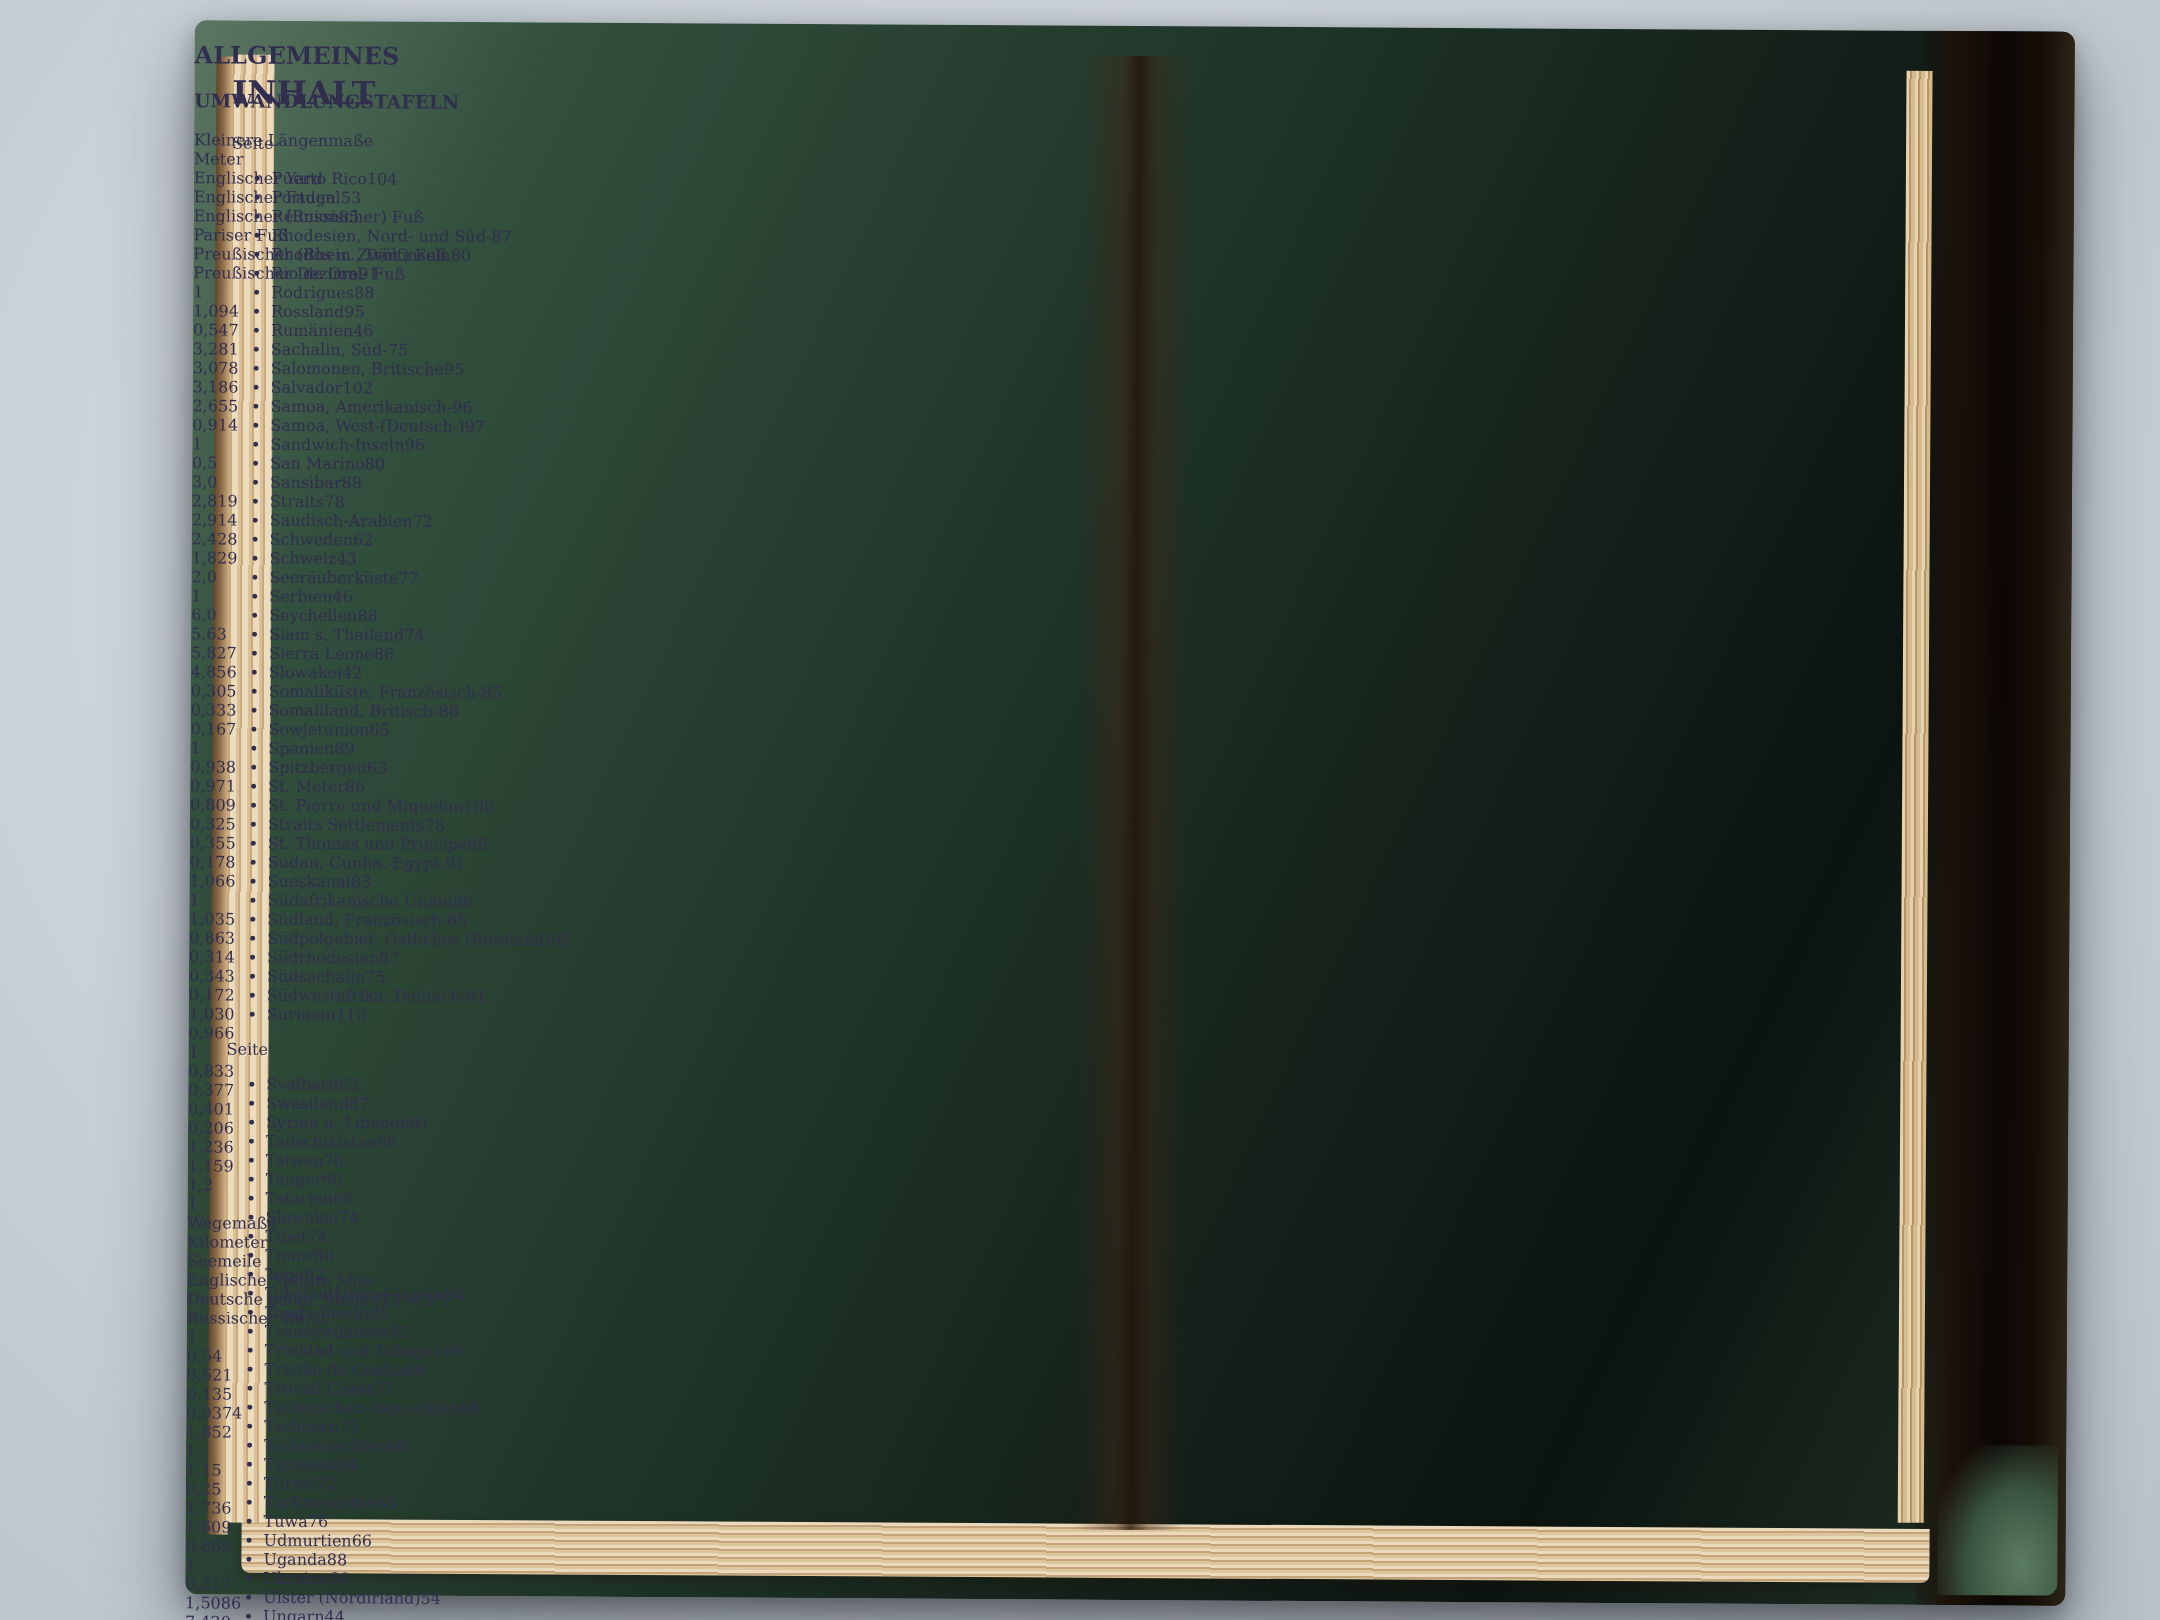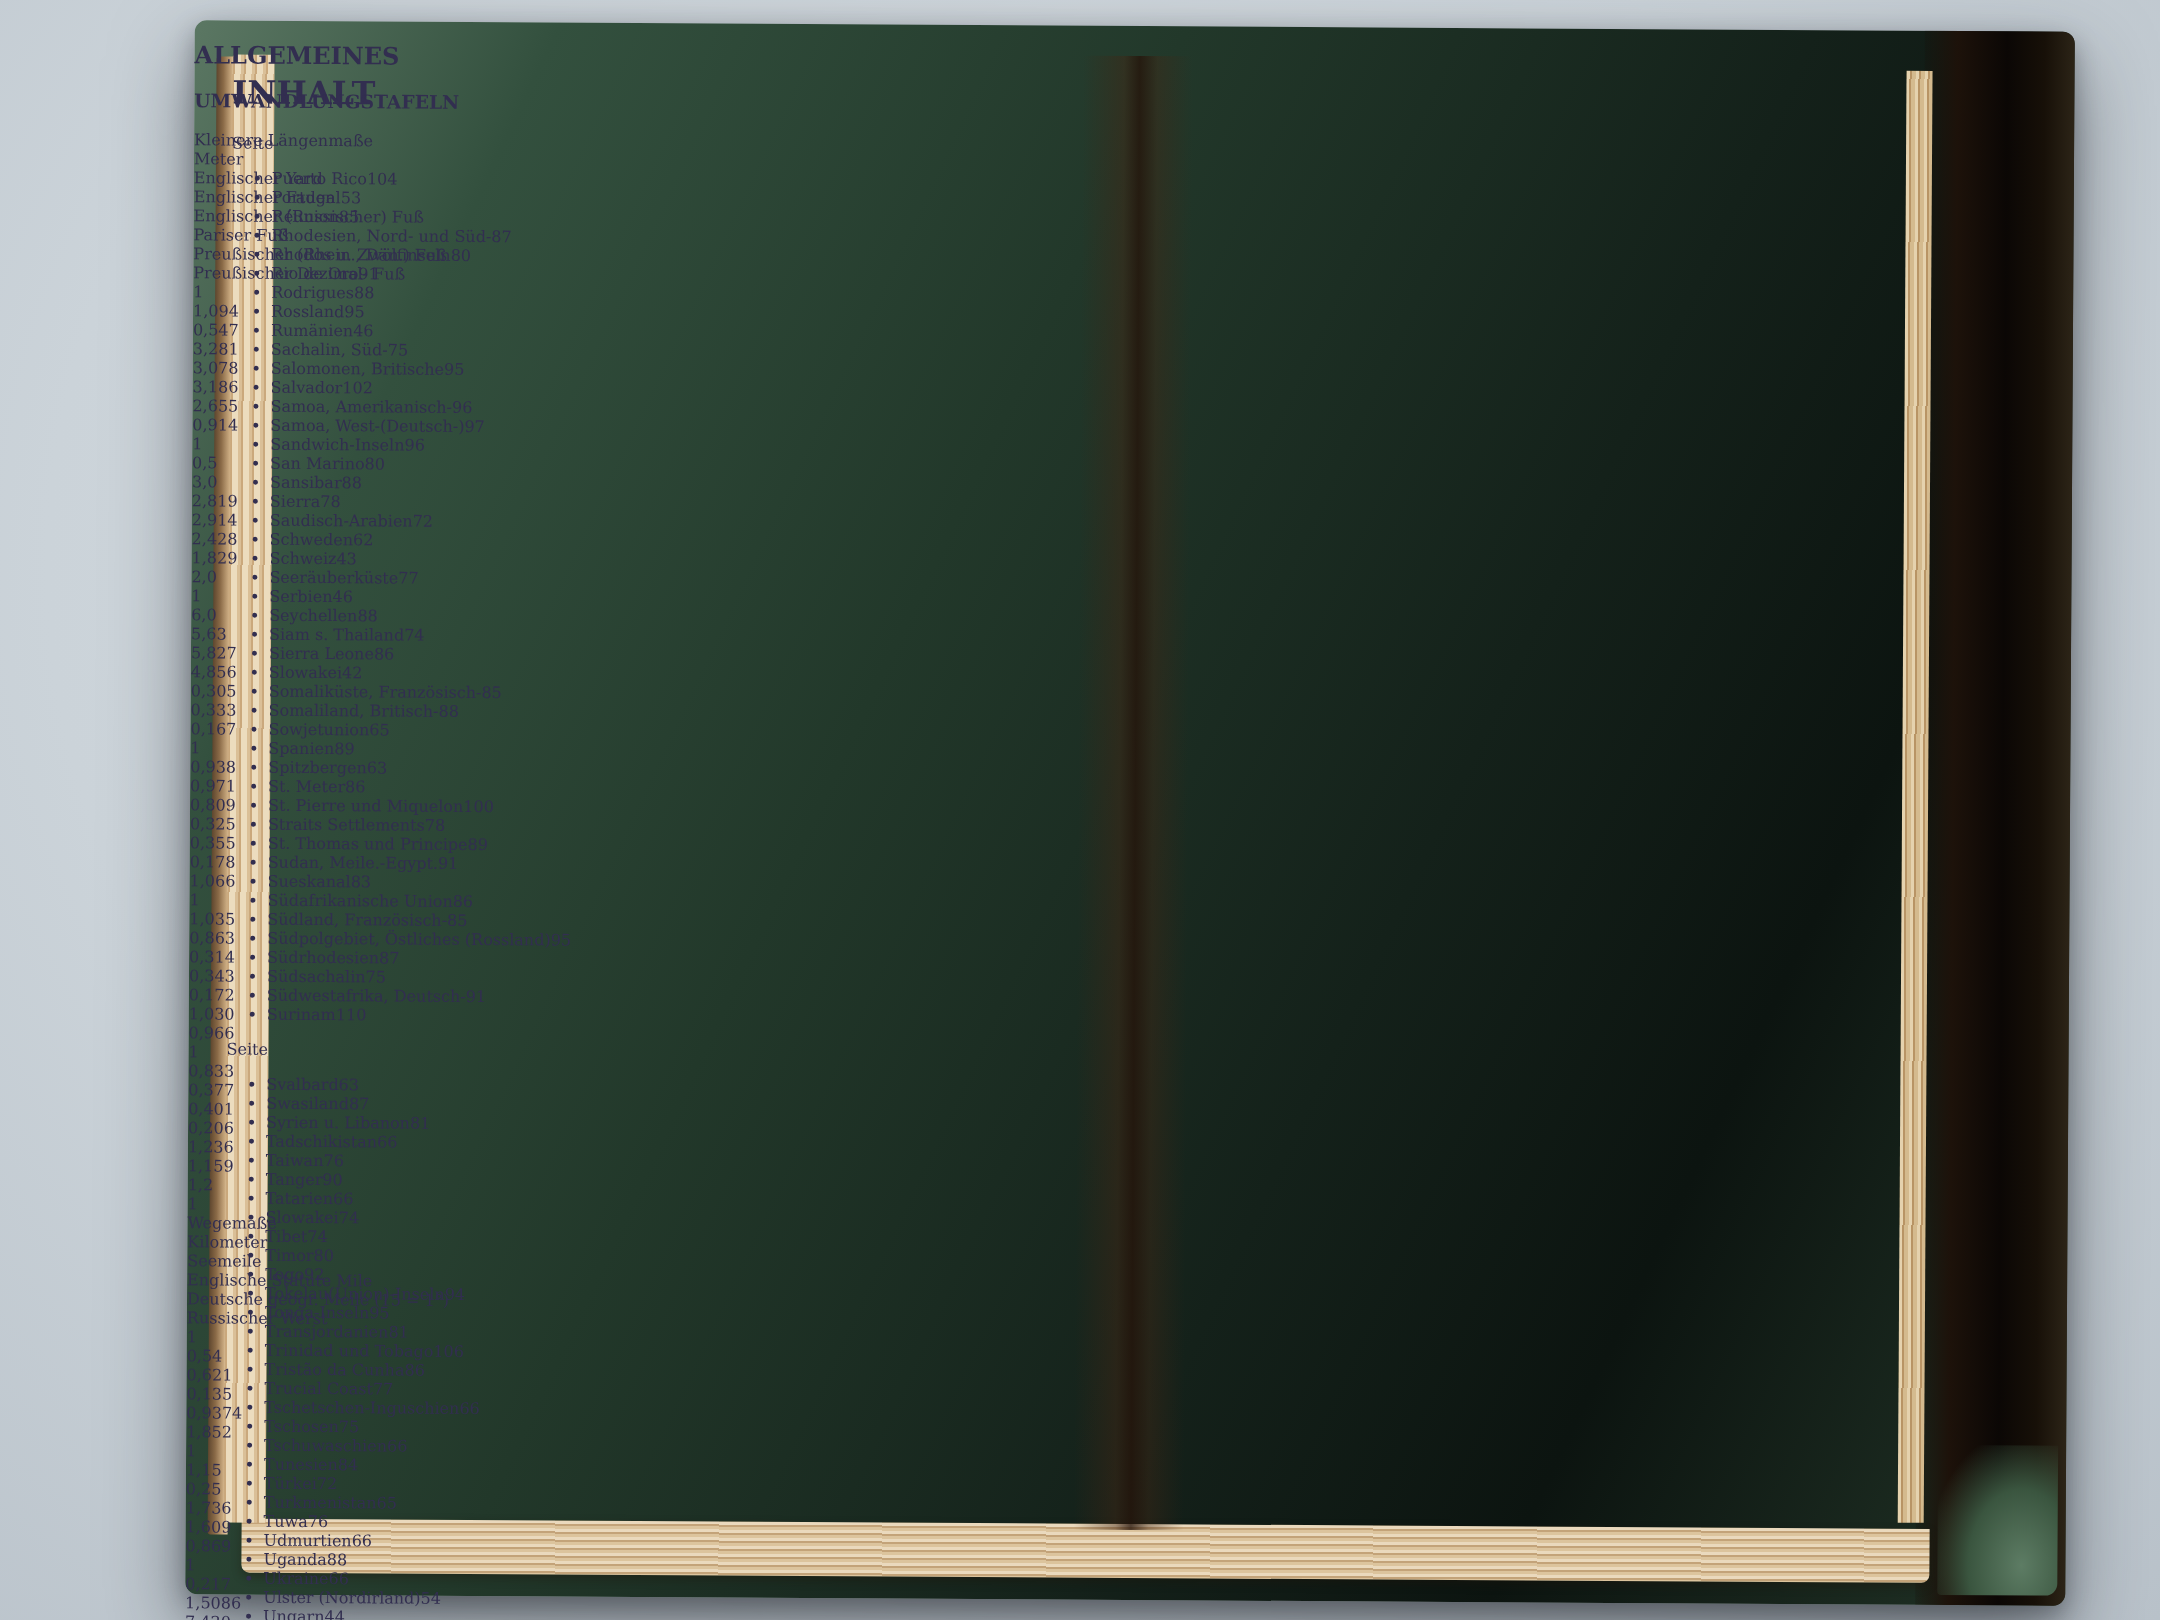--- a/index.html
+++ b/index.html
@@ -139,40 +139,40 @@
               <li><span class="nm">Rossland</span><span class="ldr"></span><span class="pg">95</span></li>
               <li><span class="nm">Rumänien</span><span class="ldr"></span><span class="pg">46</span></li>
               <li><span class="nm">Sachalin, Süd-</span><span class="ldr"></span><span class="pg">75</span></li>
               <li><span class="nm">Salomonen, Britische</span><span class="ldr"></span><span class="pg">95</span></li>
               <li><span class="nm">Salvador</span><span class="ldr"></span><span class="pg">102</span></li>
               <li><span class="nm">Samoa, Amerikanisch-</span><span class="ldr"></span><span class="pg">96</span></li>
               <li><span class="nm">Samoa, West-(Deutsch-)</span><span class="ldr"></span><span class="pg">97</span></li>
               <li><span class="nm">Sandwich-Inseln</span><span class="ldr"></span><span class="pg">96</span></li>
               <li><span class="nm">San Marino</span><span class="ldr"></span><span class="pg">80</span></li>
               <li><span class="nm">Sansibar</span><span class="ldr"></span><span class="pg">88</span></li>
-              <li><span class="nm">Sierra</span><span class="ldr"></span><span class="pg">78</span></li>
+              <li><span class="nm">Straits</span><span class="ldr"></span><span class="pg">78</span></li>
               <li><span class="nm">Saudisch-Arabien</span><span class="ldr"></span><span class="pg">72</span></li>
               <li><span class="nm">Schweden</span><span class="ldr"></span><span class="pg">62</span></li>
               <li><span class="nm">Schweiz</span><span class="ldr"></span><span class="pg">43</span></li>
               <li><span class="nm">Seeräuberküste</span><span class="ldr"></span><span class="pg">77</span></li>
               <li><span class="nm">Serbien</span><span class="ldr"></span><span class="pg">46</span></li>
               <li><span class="nm">Seychellen</span><span class="ldr"></span><span class="pg">88</span></li>
               <li><span class="nm">Siam s. Thailand</span><span class="ldr"></span><span class="pg">74</span></li>
               <li><span class="nm">Sierra Leone</span><span class="ldr"></span><span class="pg">86</span></li>
               <li><span class="nm">Slowakei</span><span class="ldr"></span><span class="pg">42</span></li>
               <li><span class="nm">Somaliküste, Französisch-</span><span class="ldr"></span><span class="pg">85</span></li>
               <li><span class="nm">Somaliland, Britisch-</span><span class="ldr"></span><span class="pg">88</span></li>
               <li><span class="nm">Sowjetunion</span><span class="ldr"></span><span class="pg">65</span></li>
               <li><span class="nm">Spanien</span><span class="ldr"></span><span class="pg">89</span></li>
               <li><span class="nm">Spitzbergen</span><span class="ldr"></span><span class="pg">63</span></li>
               <li><span class="nm">St. Meter</span><span class="ldr"></span><span class="pg">86</span></li>
               <li><span class="nm">St. Pierre und Miquelon</span><span class="ldr"></span><span class="pg">100</span></li>
               <li><span class="nm">Straits Settlements</span><span class="ldr"></span><span class="pg">78</span></li>
               <li><span class="nm">St. Thomas und Principe</span><span class="ldr"></span><span class="pg">89</span></li>
-              <li><span class="nm">Sudan, Meile.-Egypt.</span><span class="ldr"></span><span class="pg">91</span></li>
+              <li><span class="nm">Sudan, Cunha.-Egypt.</span><span class="ldr"></span><span class="pg">91</span></li>
               <li><span class="nm">Sueskanal</span><span class="ldr"></span><span class="pg">83</span></li>
               <li><span class="nm">Südafrikanische Union</span><span class="ldr"></span><span class="pg">86</span></li>
               <li><span class="nm">Südland, Französisch-</span><span class="ldr"></span><span class="pg">85</span></li>
               <li><span class="nm">Südpolgebiet, Östliches (Rossland)</span><span class="ldr"></span><span class="pg">95</span></li>
               <li><span class="nm">Südrhodesien</span><span class="ldr"></span><span class="pg">87</span></li>
               <li><span class="nm">Südsachalin</span><span class="ldr"></span><span class="pg">75</span></li>
               <li><span class="nm">Südwestafrika, Deutsch-</span><span class="ldr"></span><span class="pg">91</span></li>
               <li><span class="nm">Surinam</span><span class="ldr"></span><span class="pg">110</span></li>
             </ul>
         </div>

